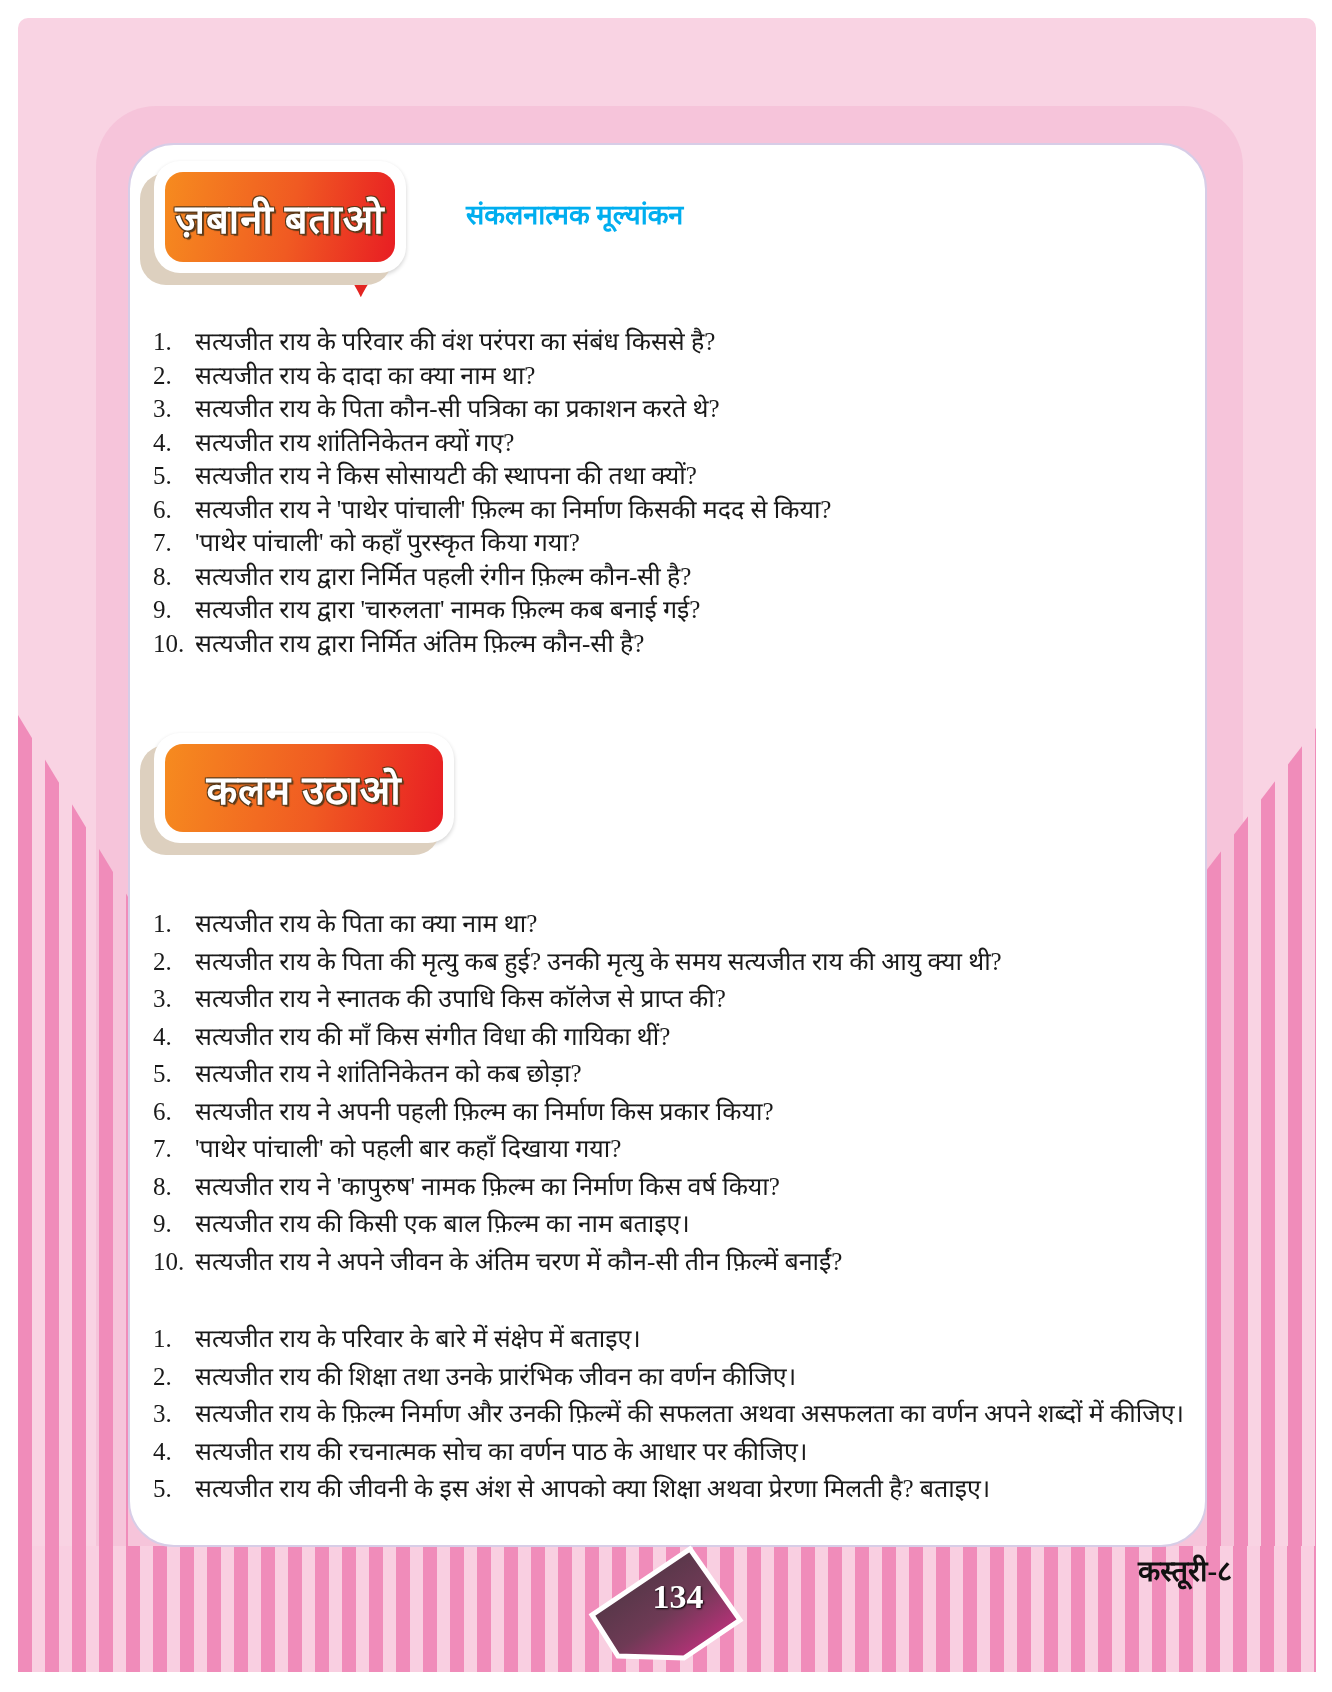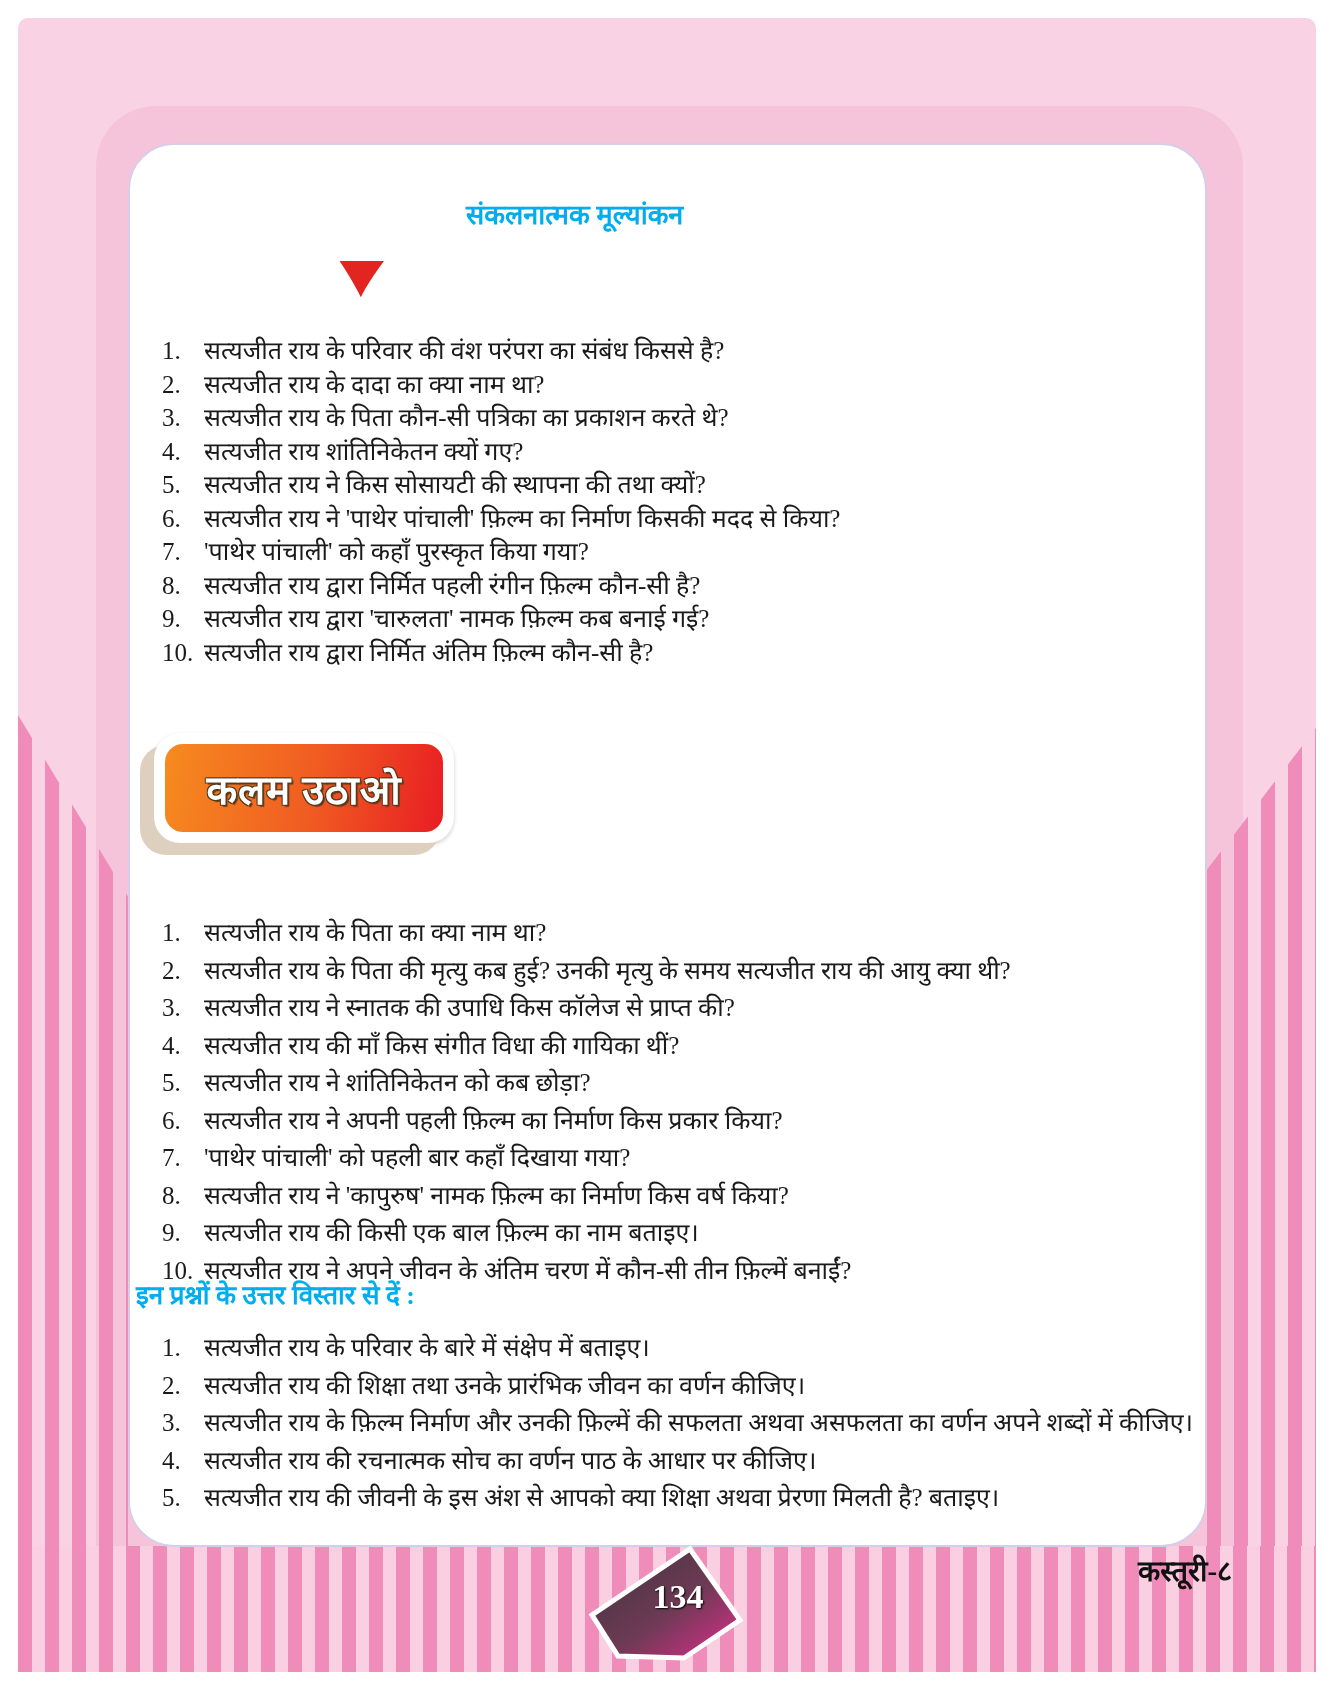--- a/index.html
+++ b/index.html
@@ -28,21 +28,21 @@
   .badge-text{color:#ffffff;font-weight:bold;font-size:40px;letter-spacing:1px;
               text-shadow:-1px -1px 0 #5a3a1a,1px -1px 0 #5a3a1a,-1px 1px 0 #5a3a1a,2px 2px 1px #5a3a1a;}
   .badge-tail{position:absolute;z-index:2;}
 
   .assess{position:absolute;left:292px;color:#00aeef;font-weight:bold;z-index:3;}
   .assess-l1{top:50px;font-size:27px;margin-left:44px;}
   .assess-l2{top:80px;font-size:31px;}
 
   .sec-heading{position:absolute;left:6px;color:#00aeef;font-weight:bold;font-size:26px;}
 
-  .qlist{position:absolute;left:15px;margin:17px;padding:0;list-style:none;counter-reset:q;
+  .qlist{position:absolute;left:15px;margin:8px;padding:0;list-style:none;counter-reset:q;
          font-size:25px;color:#1a1a1a;width:1050px;}
   .qlist li{counter-increment:q;position:relative;padding-left:42px;white-space:nowrap;}
   .qlist li::before{content:counter(q) ".";position:absolute;left:0;top:0;}
   .s1 li{line-height:33.5px;height:33.5px;}
   .s2 li{line-height:37.5px;height:37.5px;}
 
   .page-num-svg{position:absolute;left:568px;top:1536px;z-index:5;}
   .footer-book{position:absolute;left:1138px;top:1550px;font-size:29px;font-weight:bold;
                color:#111111;z-index:5;}
 </style>
@@ -56,20 +56,25 @@
 
   <div class="stripes stripes-left"></div>
   <div class="stripes stripes-right"></div>
   <div class="stripes stripes-bottom"></div>
 
   <div class="card">
 
     <svg class="badge-tail" style="left:202px;top:112px;" width="60" height="48" viewBox="0 0 60 48">
       <path d="M4,2 L56,2 C44,18 34,32 29,45 C22,30 12,14 4,2 Z" fill="#e32521" stroke="#ffffff" stroke-width="4"></path>
     </svg>
+    <div class="badge-pill" style="left:24px;top:16px;width:252px;height:112px;">
+      <div class="badge-inner">
+        <span class="badge-text">ज़बानी बताओ</span>
+      </div>
+    </div>
 
     <div class="assess assess-l1">संकलनात्मक मूल्यांकन</div>
 
     <ol class="qlist s1" style="top:172px;">
       <li>सत्यजीत राय के परिवार की वंश परंपरा का संबंध किससे है?</li>
       <li>सत्यजीत राय के दादा का क्या नाम था?</li>
       <li>सत्यजीत राय के पिता कौन-सी पत्रिका का प्रकाशन करते थे?</li>
       <li>सत्यजीत राय शांतिनिकेतन क्यों गए?</li>
       <li>सत्यजीत राय ने किस सोसायटी की स्थापना की तथा क्यों?</li>
       <li>सत्यजीत राय ने 'पाथेर पांचाली' फ़िल्म का निर्माण किसकी मदद से किया?</li>
@@ -94,21 +99,20 @@
       <li>सत्यजीत राय ने स्नातक की उपाधि किस कॉलेज से प्राप्त की?</li>
       <li>सत्यजीत राय की माँ किस संगीत विधा की गायिका थीं?</li>
       <li>सत्यजीत राय ने शांतिनिकेतन को कब छोड़ा?</li>
       <li>सत्यजीत राय ने अपनी पहली फ़िल्म का निर्माण किस प्रकार किया?</li>
       <li>'पाथेर पांचाली' को पहली बार कहाँ दिखाया गया?</li>
       <li>सत्यजीत राय ने 'कापुरुष' नामक फ़िल्म का निर्माण किस वर्ष किया?</li>
       <li>सत्यजीत राय की किसी एक बाल फ़िल्म का नाम बताइए।</li>
       <li>सत्यजीत राय ने अपने जीवन के अंतिम चरण में कौन-सी तीन फ़िल्में बनाईं?</li>
     </ol>
 
-    <div class="sec-heading" style="top:1131px;">इन प्रश्नों के उत्तर विस्तार से दें :</div>
     <ol class="qlist s2" style="top:1167px;">
       <li>सत्यजीत राय के परिवार के बारे में संक्षेप में बताइए।</li>
       <li>सत्यजीत राय की शिक्षा तथा उनके प्रारंभिक जीवन का वर्णन कीजिए।</li>
       <li>सत्यजीत राय के फ़िल्म निर्माण और उनकी फ़िल्में की सफलता अथवा असफलता का वर्णन अपने शब्दों में कीजिए।</li>
       <li>सत्यजीत राय की रचनात्मक सोच का वर्णन पाठ के आधार पर कीजिए।</li>
       <li>सत्यजीत राय की जीवनी के इस अंश से आपको क्या शिक्षा अथवा प्रेरणा मिलती है? बताइए।</li>
     </ol>
 
   </div>
 

